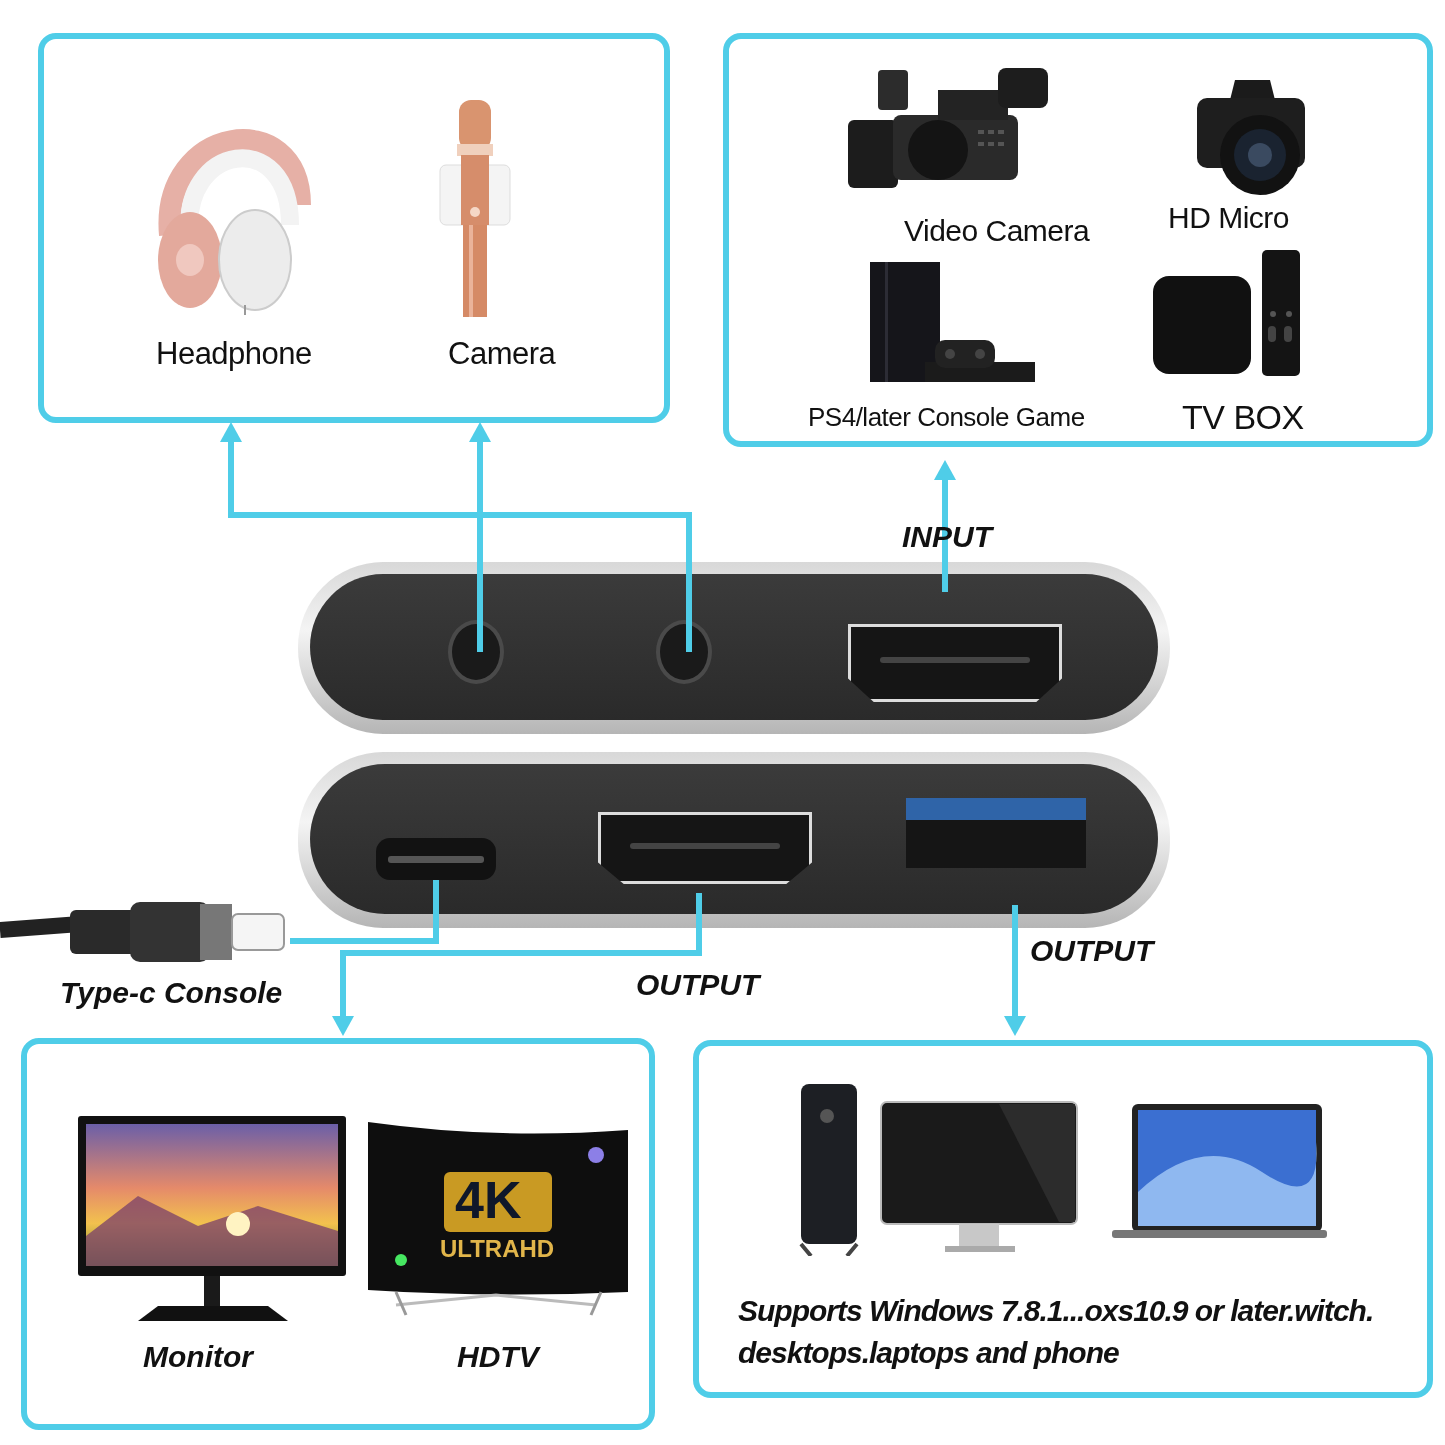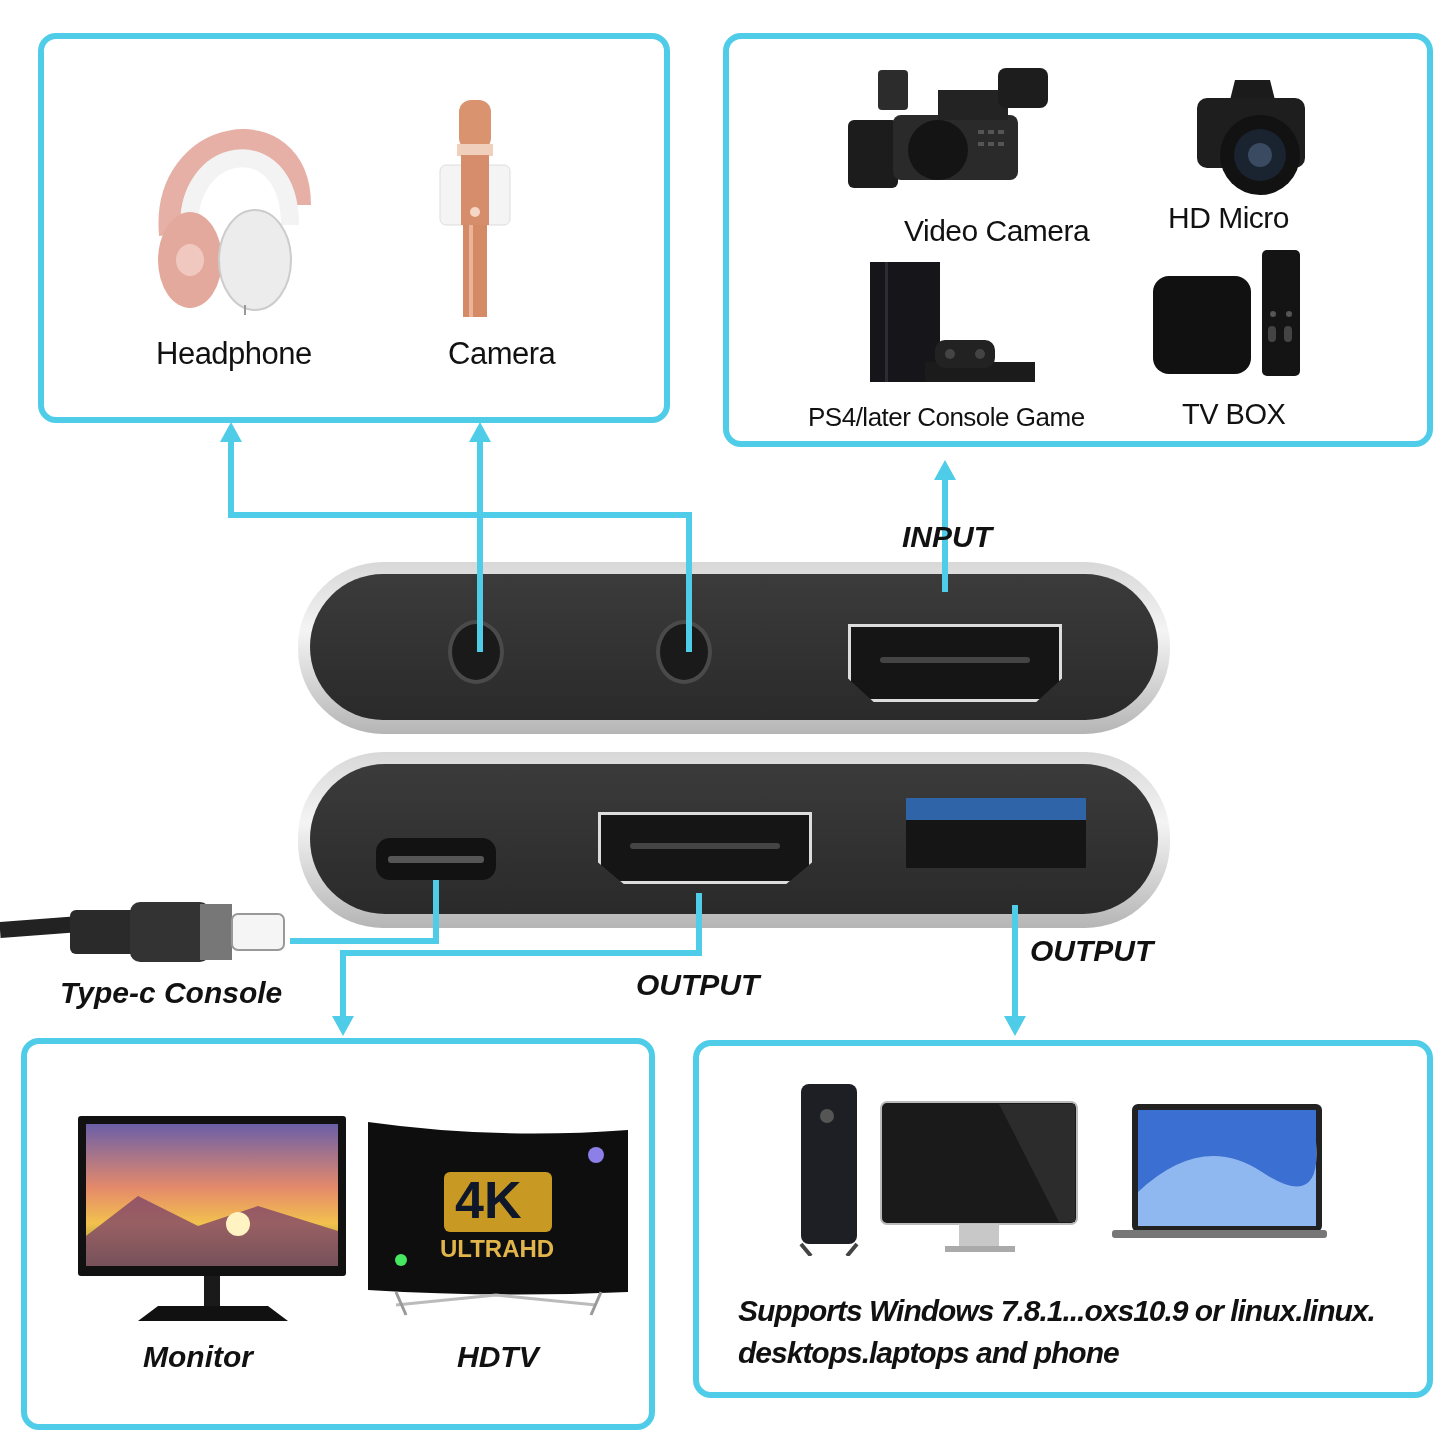--- a/index.html
+++ b/index.html
@@ -88,21 +88,21 @@
 <div class="label lbl-n" style="left:808px; top:402px; font-size:26px;">PS4/later Console Game</div>
 
 <svg class="icon" style="left:1150px; top:250px;" width="155" height="128" viewBox="0 0 155 128">
   <rect x="3" y="26" width="98" height="98" rx="16" fill="#111"></rect>
   <rect x="112" y="0" width="38" height="126" rx="5" fill="#141414"></rect>
   <circle cx="123" cy="64" r="3" fill="#555"></circle>
     <circle cx="139" cy="64" r="3" fill="#555"></circle>
   <rect x="118" y="76" width="8" height="16" rx="4" fill="#444"></rect>
     <rect x="134" y="76" width="8" height="16" rx="4" fill="#444"></rect>
 </svg>
-<div class="label lbl-n" style="left:1182px; top:398px; font-size:29px;text-align:center;">TV BOX</div>
+<div class="label lbl-n" style="left:1182px; top:398px; font-size:34px;text-align:center;">TV BOX</div>
 
 <div class="line" style="left:228px; top:440px; width:6px; height:78px;"></div>
 <div class="line" style="left:228px; top:512px; width:464px; height:6px;"></div>
 <div class="line" style="left:686px; top:512px; width:6px; height:140px;"></div>
 <div class="arrow-up" style="left:220px; top:422px;"></div>
 <div class="line" style="left:477px; top:440px; width:6px; height:212px;"></div>
 <div class="arrow-up" style="left:469px; top:422px;"></div>
 
 <div class="line" style="left:942px; top:478px; width:6px; height:114px;"></div>
 <div class="arrow-up" style="left:934px; top:460px;"></div>
@@ -199,14 +199,14 @@
   <path d="M120 4 L196 4 L196 122 L180 122 Z" fill="#2c2c2c"></path>
   <rect x="80" y="124" width="40" height="22" fill="#c8c8c8"></rect>
   <rect x="66" y="146" width="70" height="6" fill="#aaa"></rect>
 </svg>
 <svg class="icon" style="left:1112px; top:1102px;" width="220" height="140" viewBox="0 0 220 140">
   <rect x="20" y="2" width="190" height="128" rx="6" fill="#222"></rect>
   <rect x="26" y="8" width="178" height="116" fill="#3b6fd1"></rect>
   <path d="M26 90 Q90 30 150 70 T204 40 L204 124 L26 124 Z" fill="#8fb8f0"></path>
   <rect x="0" y="128" width="215" height="8" rx="3" fill="#777"></rect>
 </svg>
-<div class="label lbl-b" style="left:738px; top:1294px; font-size:30px; letter-spacing:-1px;">Supports Windows 7.8.1...oxs10.9 or linux.linux.</div>
+<div class="label lbl-b" style="left:738px; top:1294px; font-size:30px; letter-spacing:-1px;">Supports Windows 7.8.1...oxs10.9 or later.witch.</div>
 <div class="label lbl-b" style="left:738px; top:1336px; font-size:30px; letter-spacing:-1px;">desktops.laptops and phone</div>
 
 </body></html>

